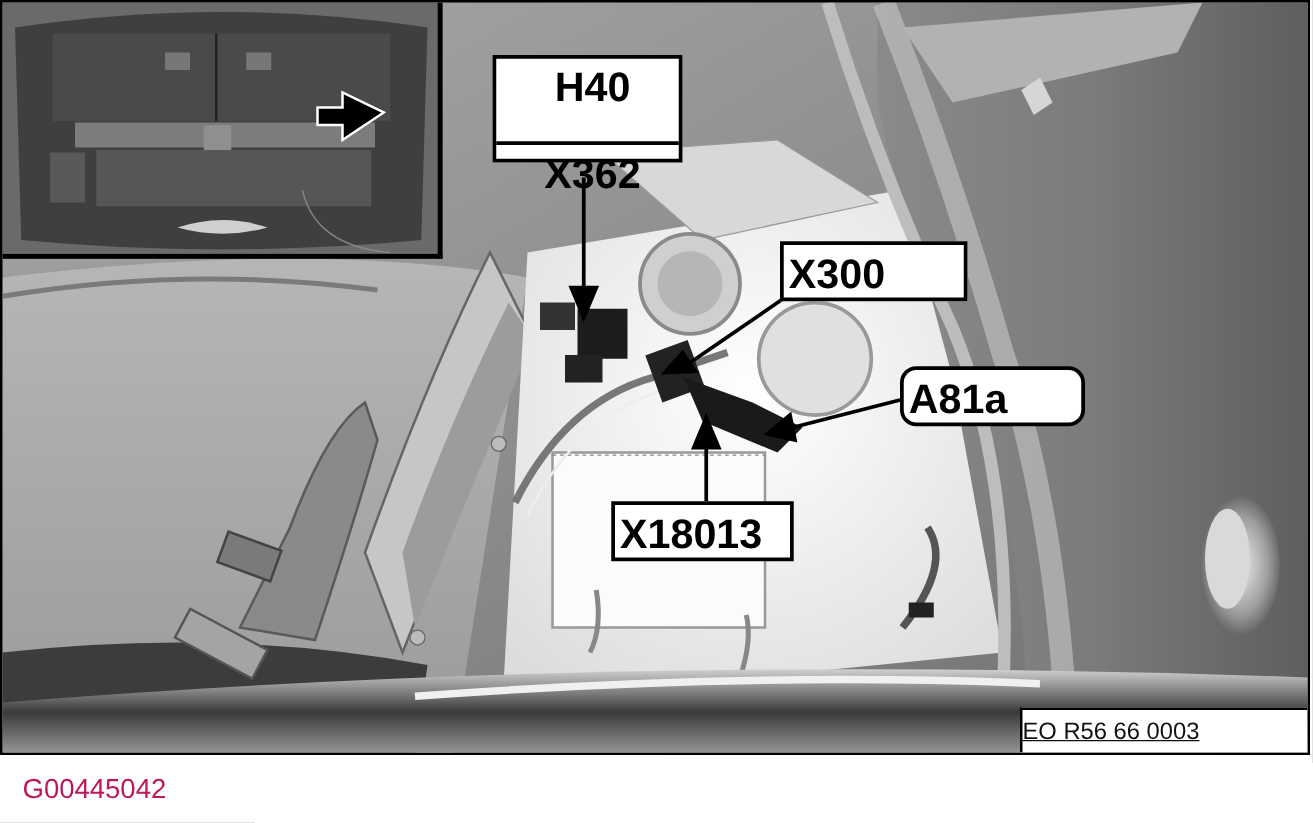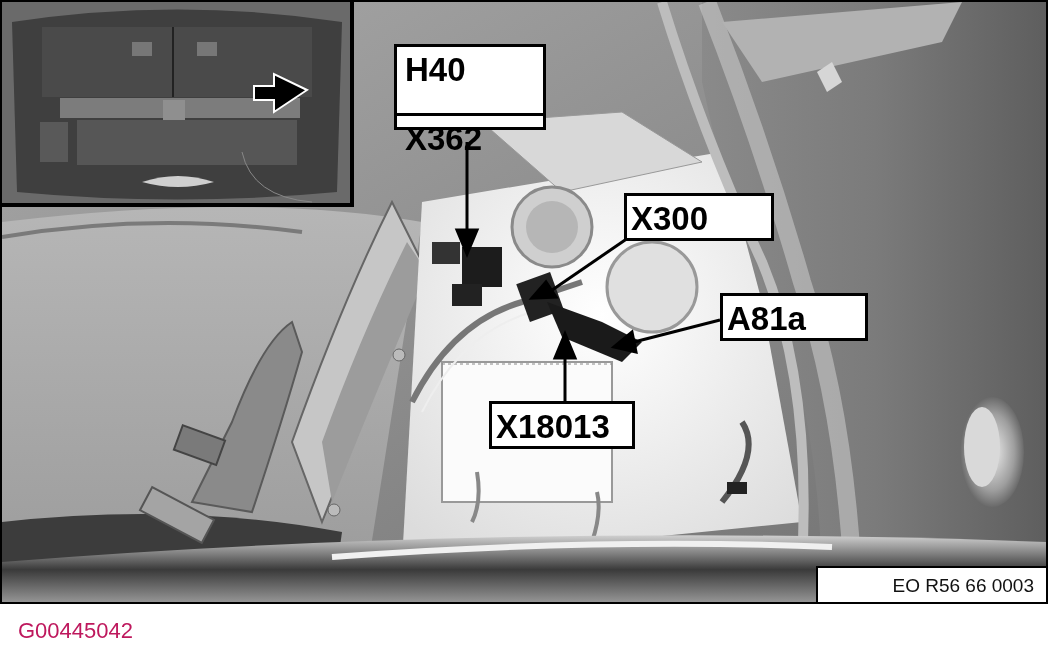--- a/index.html
+++ b/index.html
@@ -3,21 +3,21 @@
 <meta charset="utf-8">
 <style>
   html, body { margin:0; padding:0; background:#ffffff; }
   body { width:1050px; height:658px; position:relative; overflow:hidden; font-family:"Liberation Sans", sans-serif; }
   .figure { position:absolute; left:0; top:0; width:1048px; height:604px; border:2px solid #000; box-sizing:border-box; overflow:hidden; background:#8a8a8a; }
   .scene { position:absolute; left:0; top:0; width:1046px; height:602px; }
   .callout { position:absolute; background:#fff; border:3px solid #000; box-sizing:border-box; font-weight:bold; font-size:33px; line-height:1; color:#000; padding:6px 0 0 4px; }
   .callout.stack { padding:0; }
   .callout .cell { height:42px; padding:6px 0 0 8px; box-sizing:border-box; }
   .callout .cell + .cell { border-top:3px solid #000;margin-top:24px; }
-  .ref-box { position:absolute; right:0; bottom:0; width:230px; height:36px; background:#fff; border-left:2px solid #000; border-top:2px solid #000; box-sizing:border-box; font-size:19px; color:#111; text-align:right; padding:7px 12px 0 0; }
+  .ref-box { position:absolute; right:0; bottom:0; width:230px; height:36px; background:#fff; border-left:2px solid #000; border-top:2px solid #000; box-sizing:border-box; font-size:19px; color:#111; text-align:left; padding:7px 12px 0 0;text-decoration:underline; }
   .inset { position:absolute; left:0; top:0; width:352px; height:205px; border-right:4px solid #000; border-bottom:4px solid #000; box-sizing:border-box; overflow:hidden; background:#555; }
   .fig-id { position:absolute; left:18px; top:618px; font-size:22px; color:#be185d; }
 </style>
 </head>
 <body>
 
 <div class="figure">
   <svg class="scene" viewBox="0 0 1046 602" width="1046" height="602">
     <defs>
       <linearGradient id="gBg" x1="0" y1="0" x2="1" y2="1">
@@ -122,27 +122,27 @@
       <rect x="58" y="96" width="240" height="20" fill="#7c7c7c"></rect>
       <rect x="161" y="98" width="22" height="20" fill="#8f8f8f"></rect>
       <rect x="75" y="118" width="220" height="45" fill="#565656"></rect>
       <rect x="38" y="120" width="28" height="40" fill="#595959"></rect>
       <path d="M140 180 Q176 168 212 180 Q176 190 140 180 Z" fill="#cfcfcf"></path>
       <path d="M240 150 Q250 195 310 200" stroke="#888" fill="none"></path>
       <polygon points="252,84 272,84 272,72 305,88 272,110 272,98 252,98" fill="#000" stroke="#fff" stroke-width="2"></polygon>
     </svg>
   </div>
 
-  <div class="callout stack" style="left:392px; top:42px; width:152px; height:86px;">
+  <div class="callout stack" style="left:392px; top:42px; width:152px; height:86px;text-align:center;">
     <div class="cell">H40</div>
     <div class="cell">X362</div>
   </div>
 
   <div class="callout" style="left:622px; top:191px; width:150px; height:48px;">X300</div>
 
-  <div class="callout" style="left:718px; top:291px; width:148px; height:48px;">A81a</div>
+  <div class="callout" style="left:718px; top:291px; width:148px; height:48px;border-radius:13px;">A81a</div>
 
   <div class="callout" style="left:487px; top:399px; width:146px; height:48px;">X18013</div>
 
   <div class="ref-box">EO R56 66 0003</div>
 </div>
 
 <div class="fig-id">G00445042</div>
 
 </body></html>

